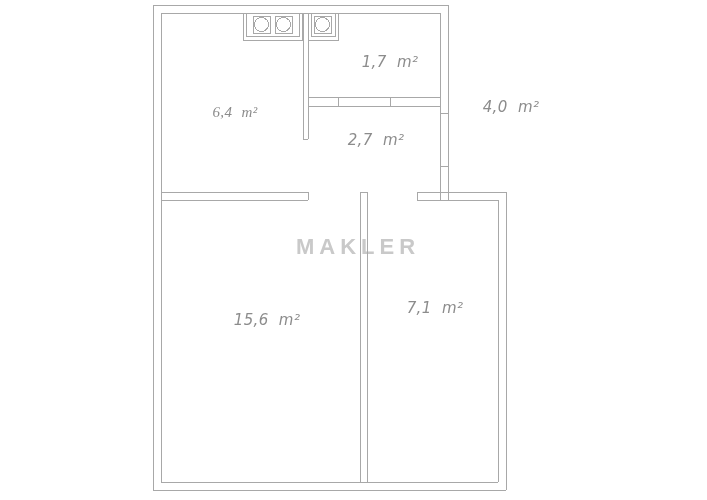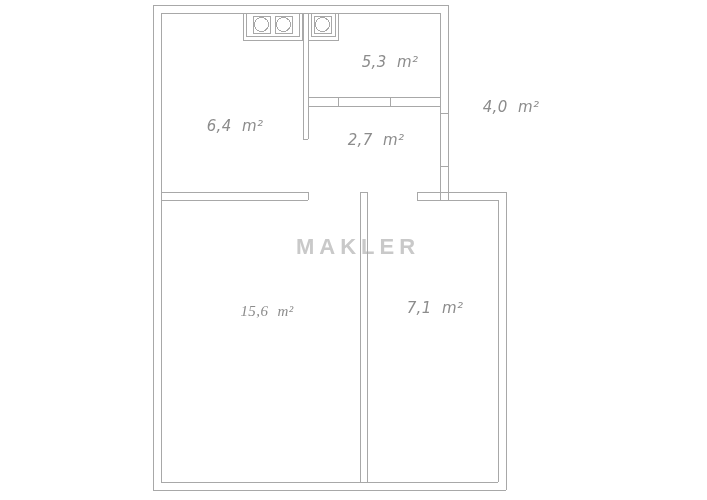--- a/index.html
+++ b/index.html
@@ -34,25 +34,25 @@
     transform:translate(-50%,-50%);
     font-family:"DejaVu Sans",sans-serif;
     font-style:italic;
     font-size:15px;
     letter-spacing:0.4px;
     word-spacing:5px;
     color:var(--color-labels,#8c8c8c);
     white-space:nowrap;
     z-index:3;
   }
-  .lbl-kitchen   {left:235px;top:126px;}
+  .lbl-kitchen   {left:235px;top:112px;font-family:Liberation Serif, serif;}
   .lbl-bathroom  {left:390px;top:62px;}
   .lbl-hallway   {left:376px;top:140px;}
   .lbl-balcony   {left:511px;top:107px;}
-  .lbl-room-large{left:267px;top:311px;font-family:Liberation Serif, serif;}
+  .lbl-room-large{left:267px;top:320px;}
   .lbl-room-small{left:435px;top:308px;}
 </style>
 </head>
 <body>
 
 <div class="stage">
 
   <div class="watermark">MAKLER</div>
 
   <svg class="plan" width="707" height="500" viewBox="0 0 707 500">
@@ -129,19 +129,19 @@
         <g>
           <rect x="314" y="16" width="17" height="17"></rect>
           <circle cx="322.5" cy="24.5" r="7"></circle>
         </g>
       </g>
 
     </g>
   </svg>
 
   <div class="room-label lbl-kitchen">6,4 m²</div>
-  <div class="room-label lbl-bathroom">5,3 m²</div>
+  <div class="room-label lbl-bathroom">1,7 m²</div>
   <div class="room-label lbl-hallway">2,7 m²</div>
   <div class="room-label lbl-balcony">4,0 m²</div>
   <div class="room-label lbl-room-large">15,6 m²</div>
   <div class="room-label lbl-room-small">7,1 m²</div>
 
 </div>
 
 </body></html>

